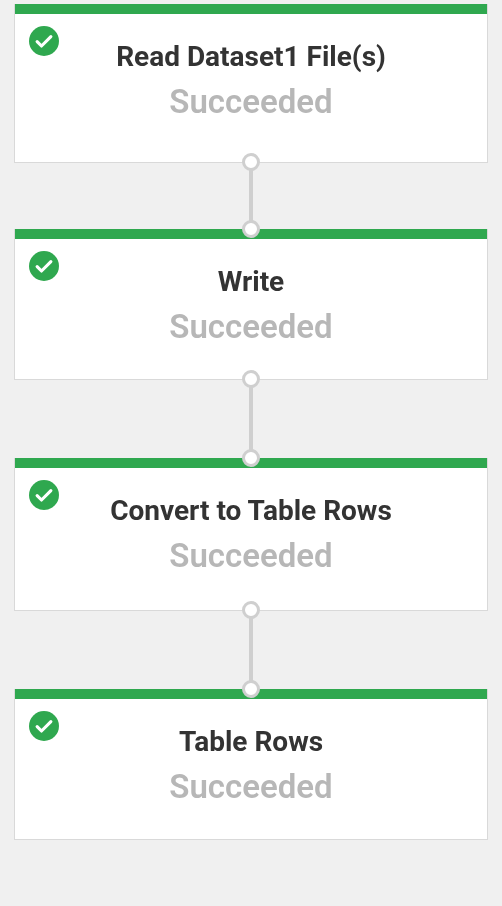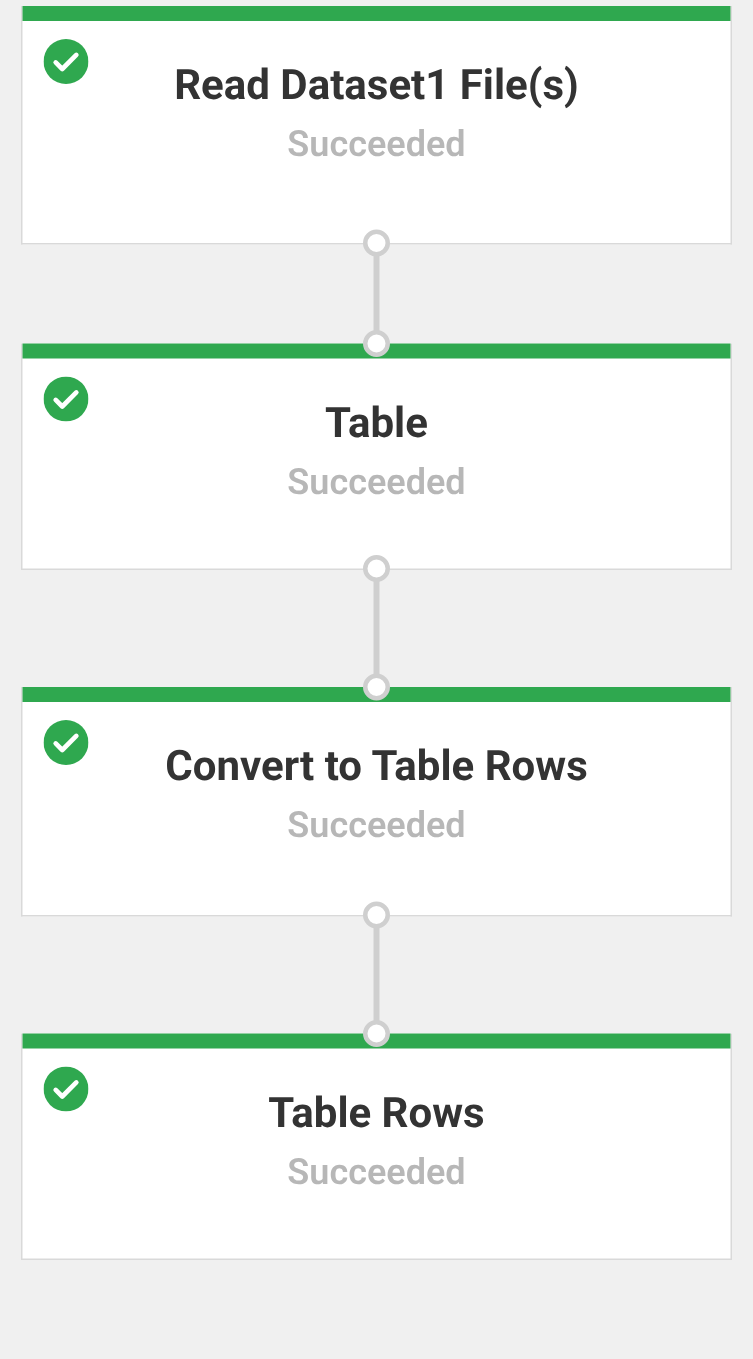--- a/index.html
+++ b/index.html
@@ -43,21 +43,21 @@
   }
   .check svg { display: block; }
   .node-title {
     font-size: 28px;
     font-weight: 700;
     color: #333333;
     line-height: 1.2;
     margin-top: 4px;
   }
   .node-status {
-    font-size: 24px;
+    font-size: 33px;
     font-weight: 600;
     color: #b7b7b7;
     margin-top: 8px;
   }
   .port {
     position: absolute;
     left: 50%;
     transform: translateX(-50%);
     width: 18px;
     height: 18px;
@@ -108,21 +108,21 @@
   <div class="node n2">
     <span class="port port-top"></span>
     <div class="node-bar"></div>
     <div class="node-body">
       <span class="check">
         <svg viewBox="0 0 24 24" width="30" height="30">
             <circle cx="12" cy="12" r="12" fill="#2fa84f"></circle>
             <path d="M6.5 12.5 L10 16 L17.5 8.5" stroke="#ffffff" stroke-width="2.5" fill="none" stroke-linecap="round" stroke-linejoin="round"></path>
           </svg>
       </span>
-      <div class="node-title">Table</div>
+      <div class="node-title">Write</div>
       <div class="node-status">Succeeded</div>
     </div>
     <span class="port port-bottom"></span>
   </div>
 
   <div class="connector conn-b"></div>
 
   <div class="node n3">
     <span class="port port-top"></span>
     <div class="node-bar"></div>

